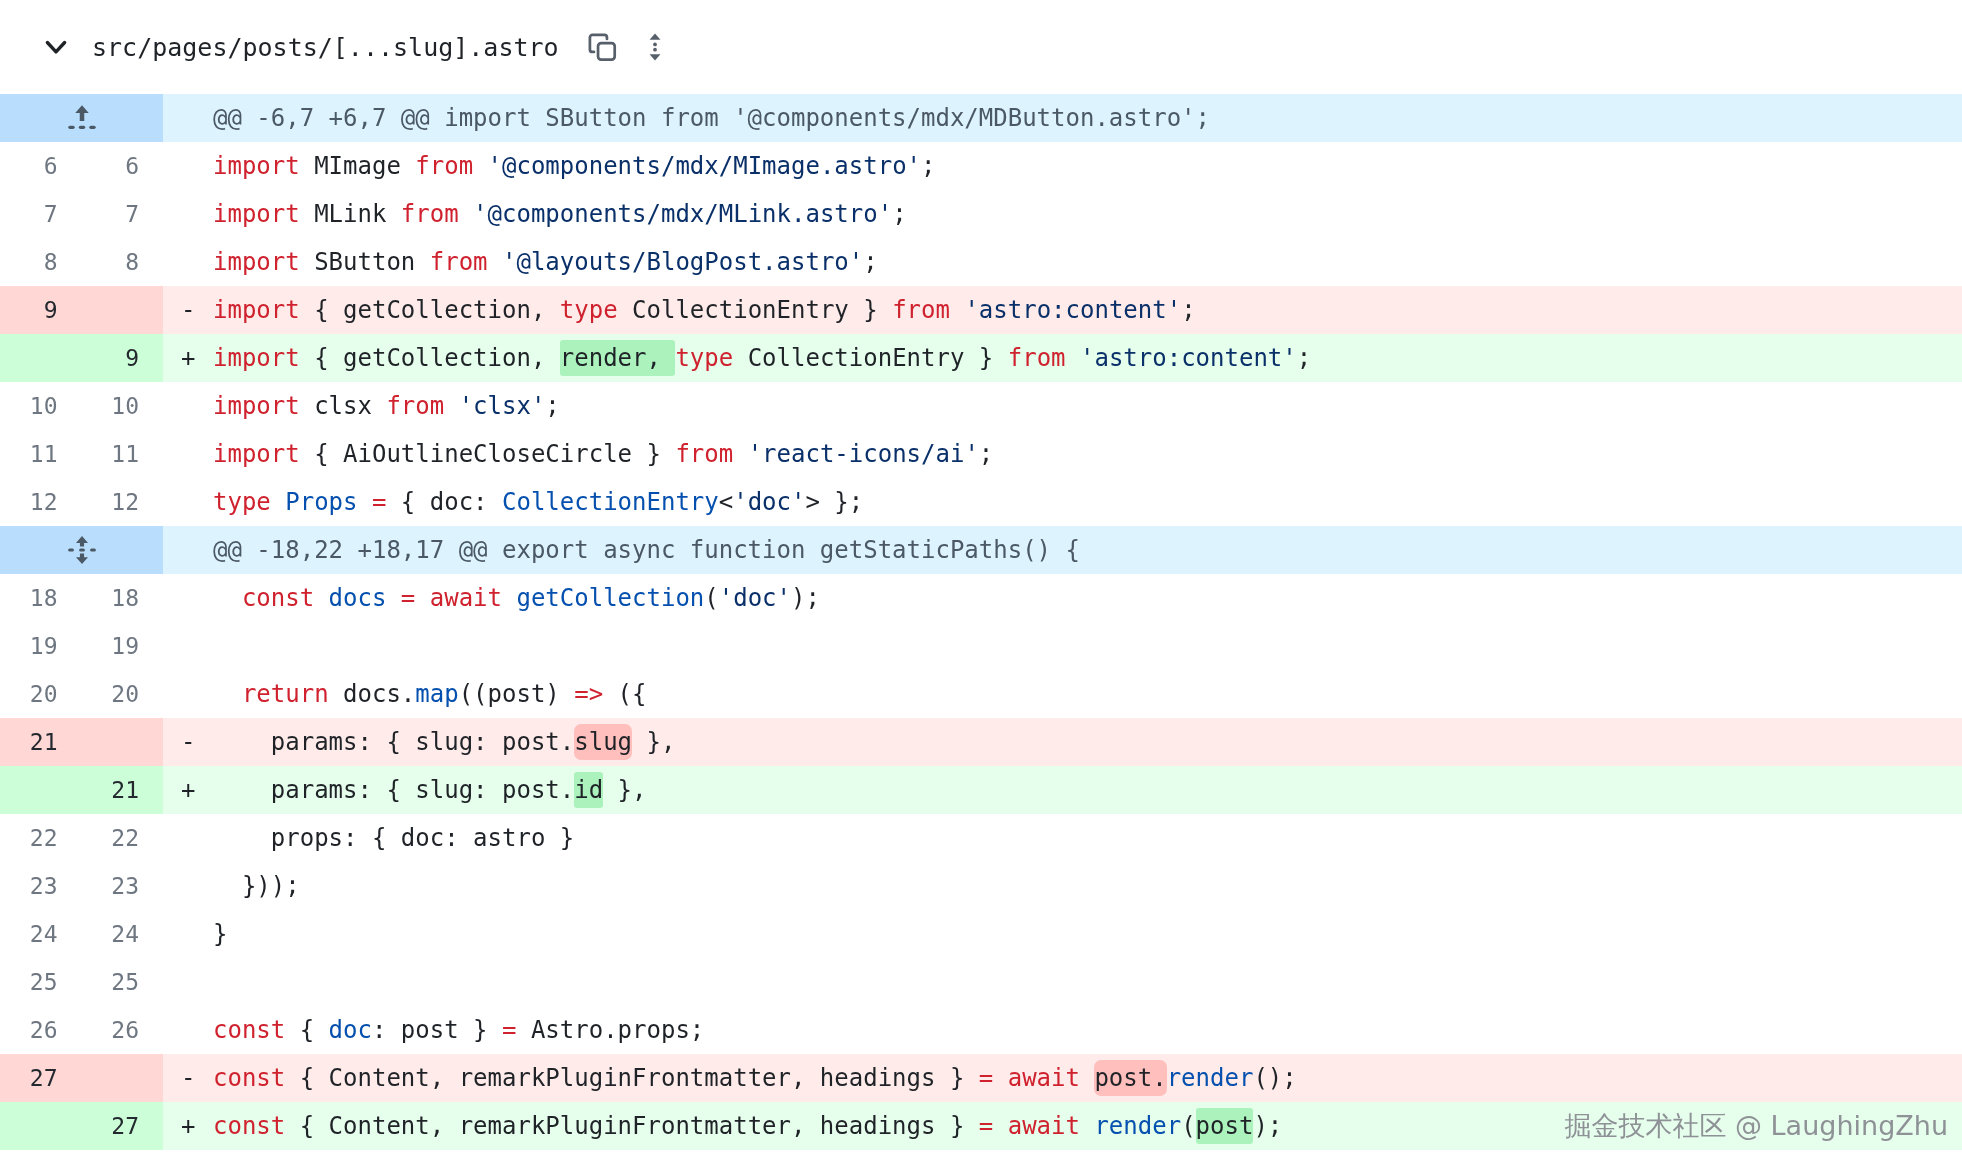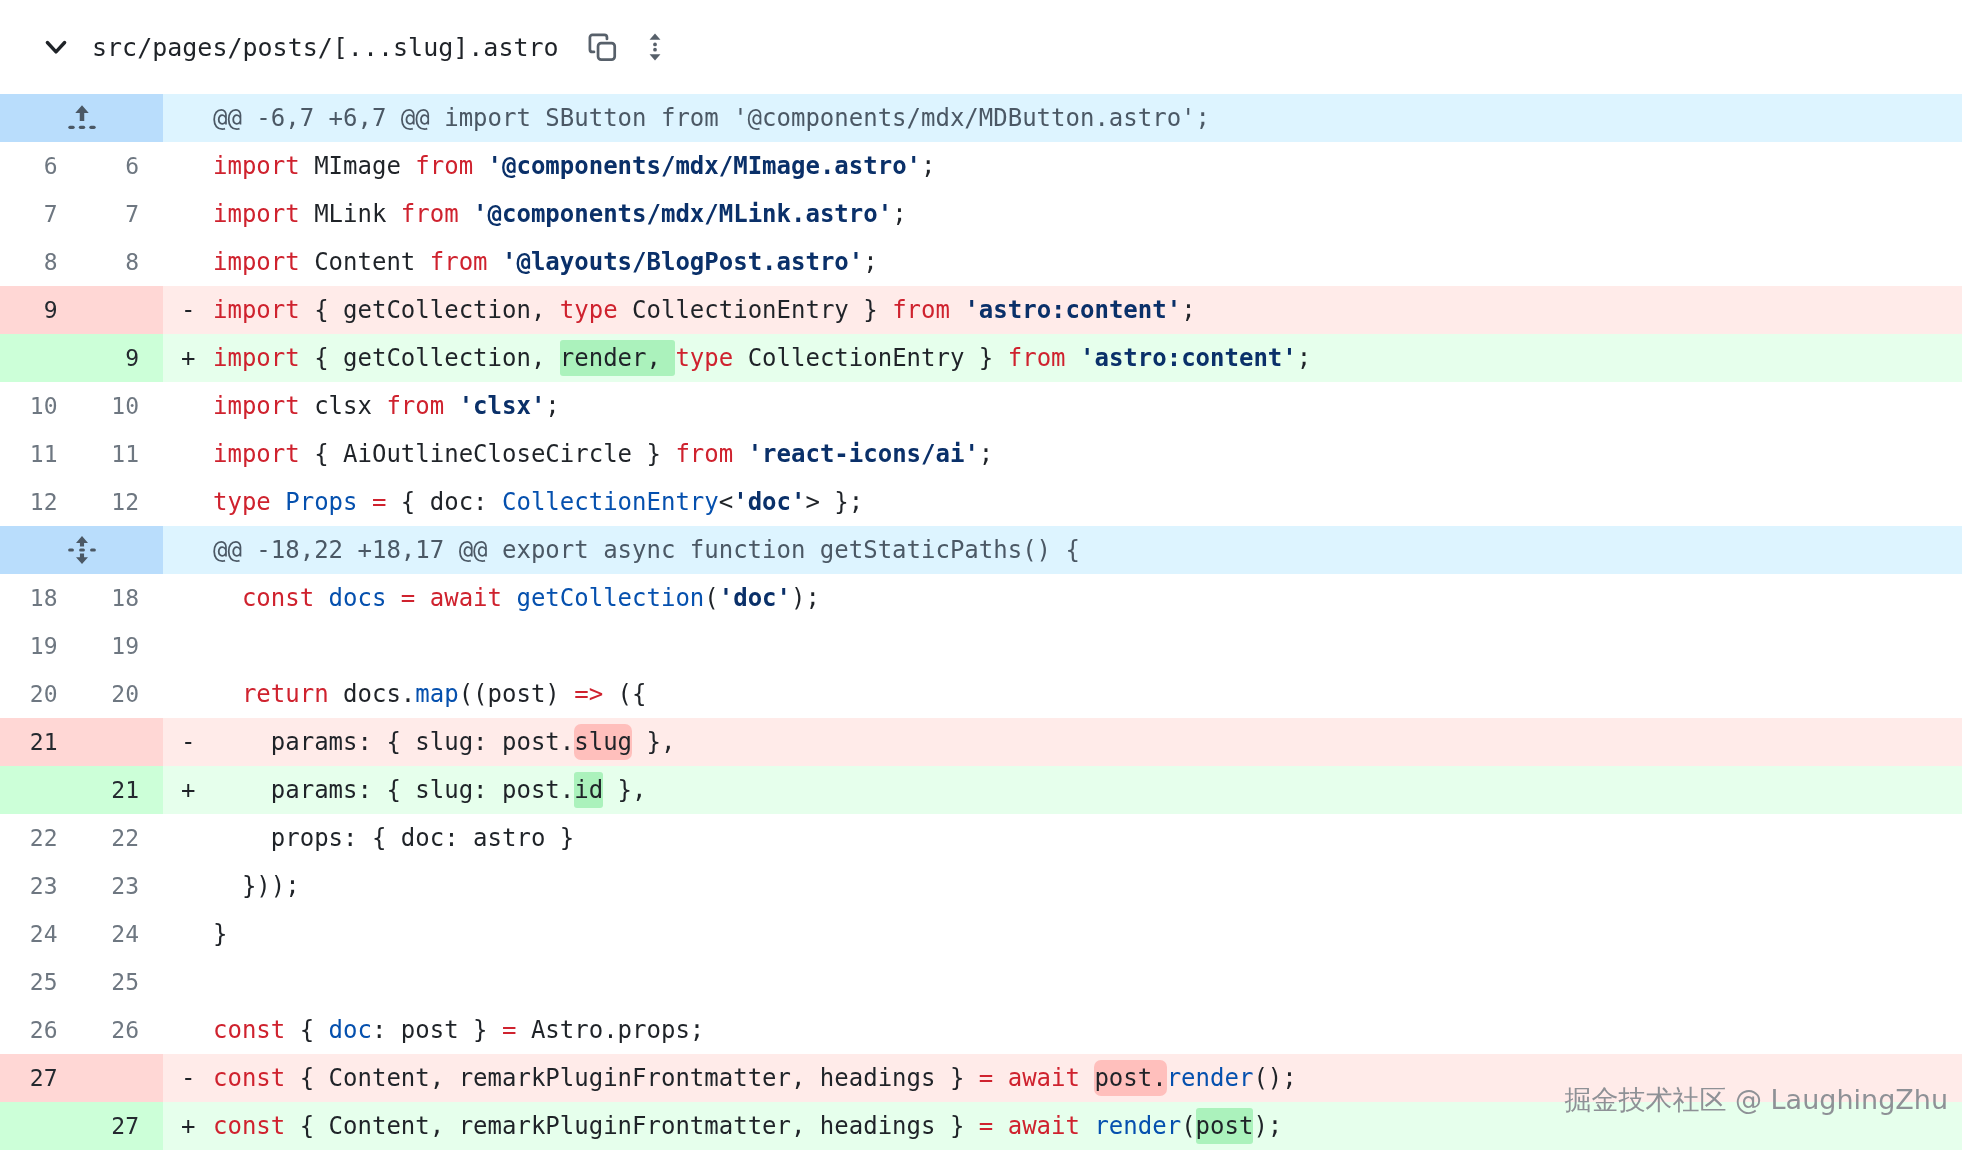--- a/index.html
+++ b/index.html
@@ -46,29 +46,29 @@
   .row.hunk .code-area{background:var(--hunk-bg,#ddf4ff);}
   .row.del .ln,.row.add .ln{color:#24292f;}
 
   .hunk-text{color:#4b5865;}
   .expand-btn{
     width:100%;height:100%;background:none;border:none;padding:0;margin:0;
     display:flex;align-items:center;justify-content:center;cursor:pointer;
   }
 
   .tok-k{color:var(--tok-k,#cf222e);}
-  .tok-s{color:var(--tok-s,#0a3069);font-weight:bold;}
+  .tok-s{color:var(--tok-s,#0a3069);}
   .tok-v{color:var(--tok-v,#0550ae);}
   .tok-p{color:var(--tok-p,#1f2328);}
   .row.del .hl{background:var(--del-word,#ffbfbc);border-radius:7px;padding:4px 0;margin-top:13px;}
   .row.add .hl{background:var(--add-word,#abf2bc);border-radius:3px;padding:4px 0;}
 
   
   .watermark{
-    position:absolute;right:14px;bottom:40px;z-index:5;
+    position:absolute;right:14px;bottom:14px;z-index:5;
     font-family:"DejaVu Sans","Liberation Sans",sans-serif;
     font-size:27px;color:#8e9196;white-space:pre;
   }
 </style>
 </head>
 <body>
 
 <div class="file-header">
   <button class="icon-btn chevron-btn">
     <svg width="30" height="30" viewBox="0 0 16 16" fill="none" stroke="#1f2328" stroke-width="1.8" stroke-linecap="round" stroke-linejoin="round">
@@ -118,21 +118,21 @@
         <span class="ln">7</span>
         <span class="ln">7</span>
       </div>
       <div class="code-area"><span class="marker"></span><span class="tok-k">import</span><span class="tok-p"> MLink </span><span class="tok-k">from</span><span class="tok-p"> </span><span class="tok-s">'@components/mdx/MLink.astro'</span><span class="tok-p">;</span></div>
     </div>
     <div class="row context">
       <div class="gutter">
         <span class="ln">8</span>
         <span class="ln">8</span>
       </div>
-      <div class="code-area"><span class="marker"></span><span class="tok-k">import</span><span class="tok-p"> Content </span><span class="tok-k">from</span><span class="tok-p"> </span><span class="tok-s">'@layouts/BlogPost.astro'</span><span class="tok-p">;</span></div>
+      <div class="code-area"><span class="marker"></span><span class="tok-k">import</span><span class="tok-p"> SButton </span><span class="tok-k">from</span><span class="tok-p"> </span><span class="tok-s">'@layouts/BlogPost.astro'</span><span class="tok-p">;</span></div>
     </div>
     <div class="row del">
       <div class="gutter">
         <span class="ln">9</span>
         <span class="ln"></span>
       </div>
       <div class="code-area"><span class="marker">-</span><span class="tok-k">import</span><span class="tok-p"> { getCollection, </span><span class="tok-k">type</span><span class="tok-p"> CollectionEntry } </span><span class="tok-k">from</span><span class="tok-p"> </span><span class="tok-s">'astro:content'</span><span class="tok-p">;</span></div>
     </div>
     <div class="row add">
       <div class="gutter">

